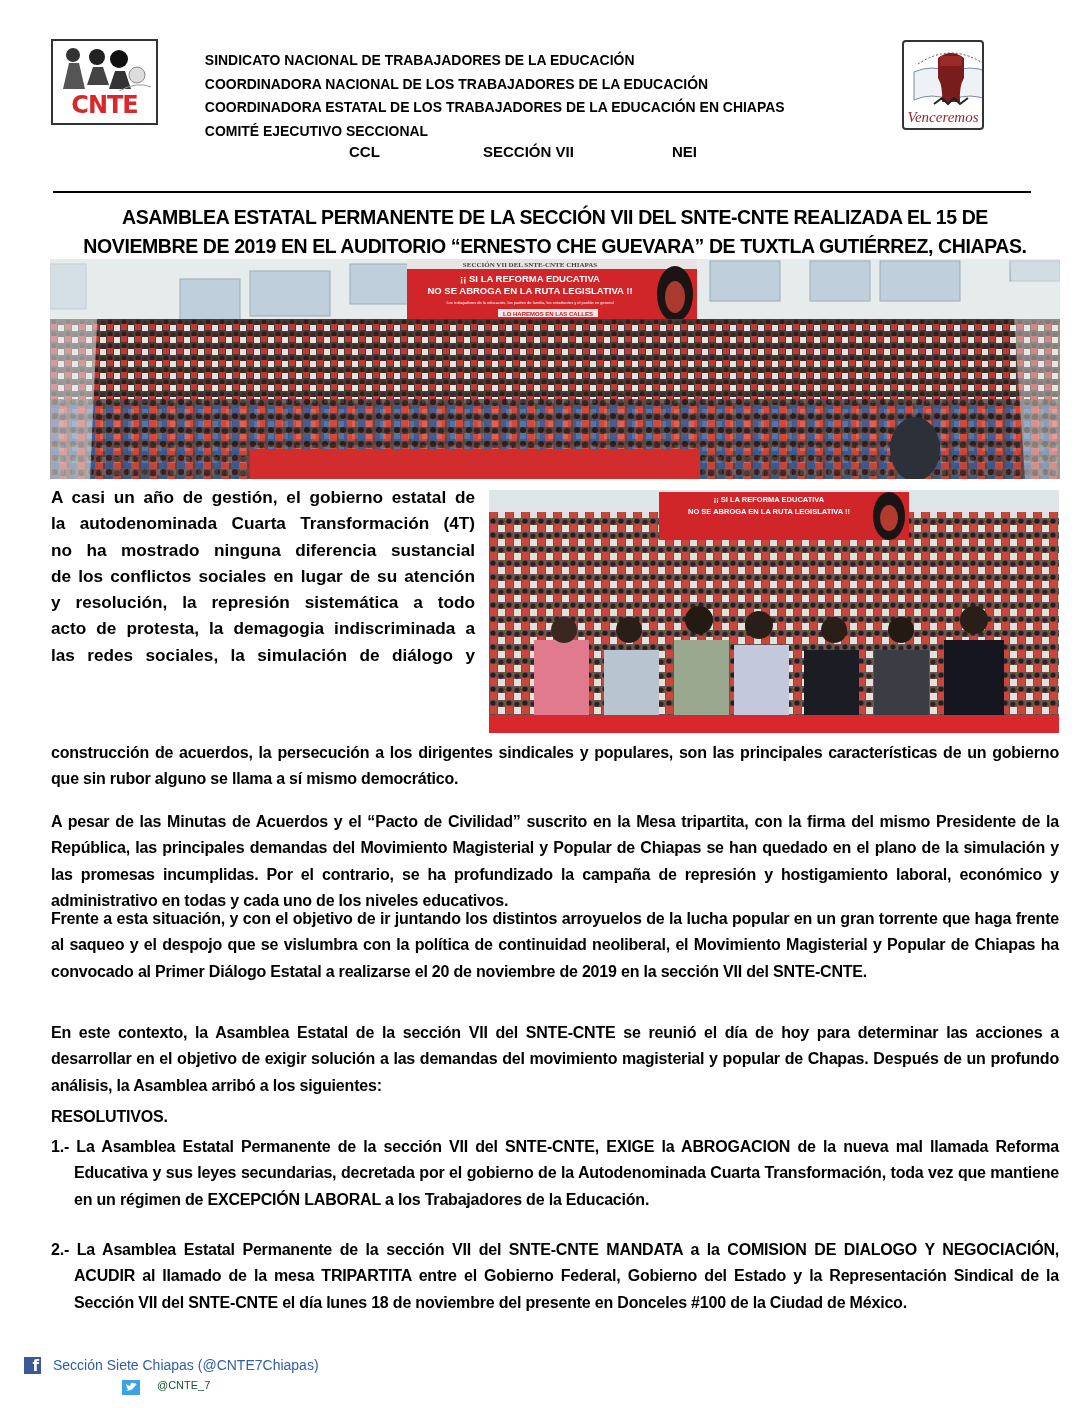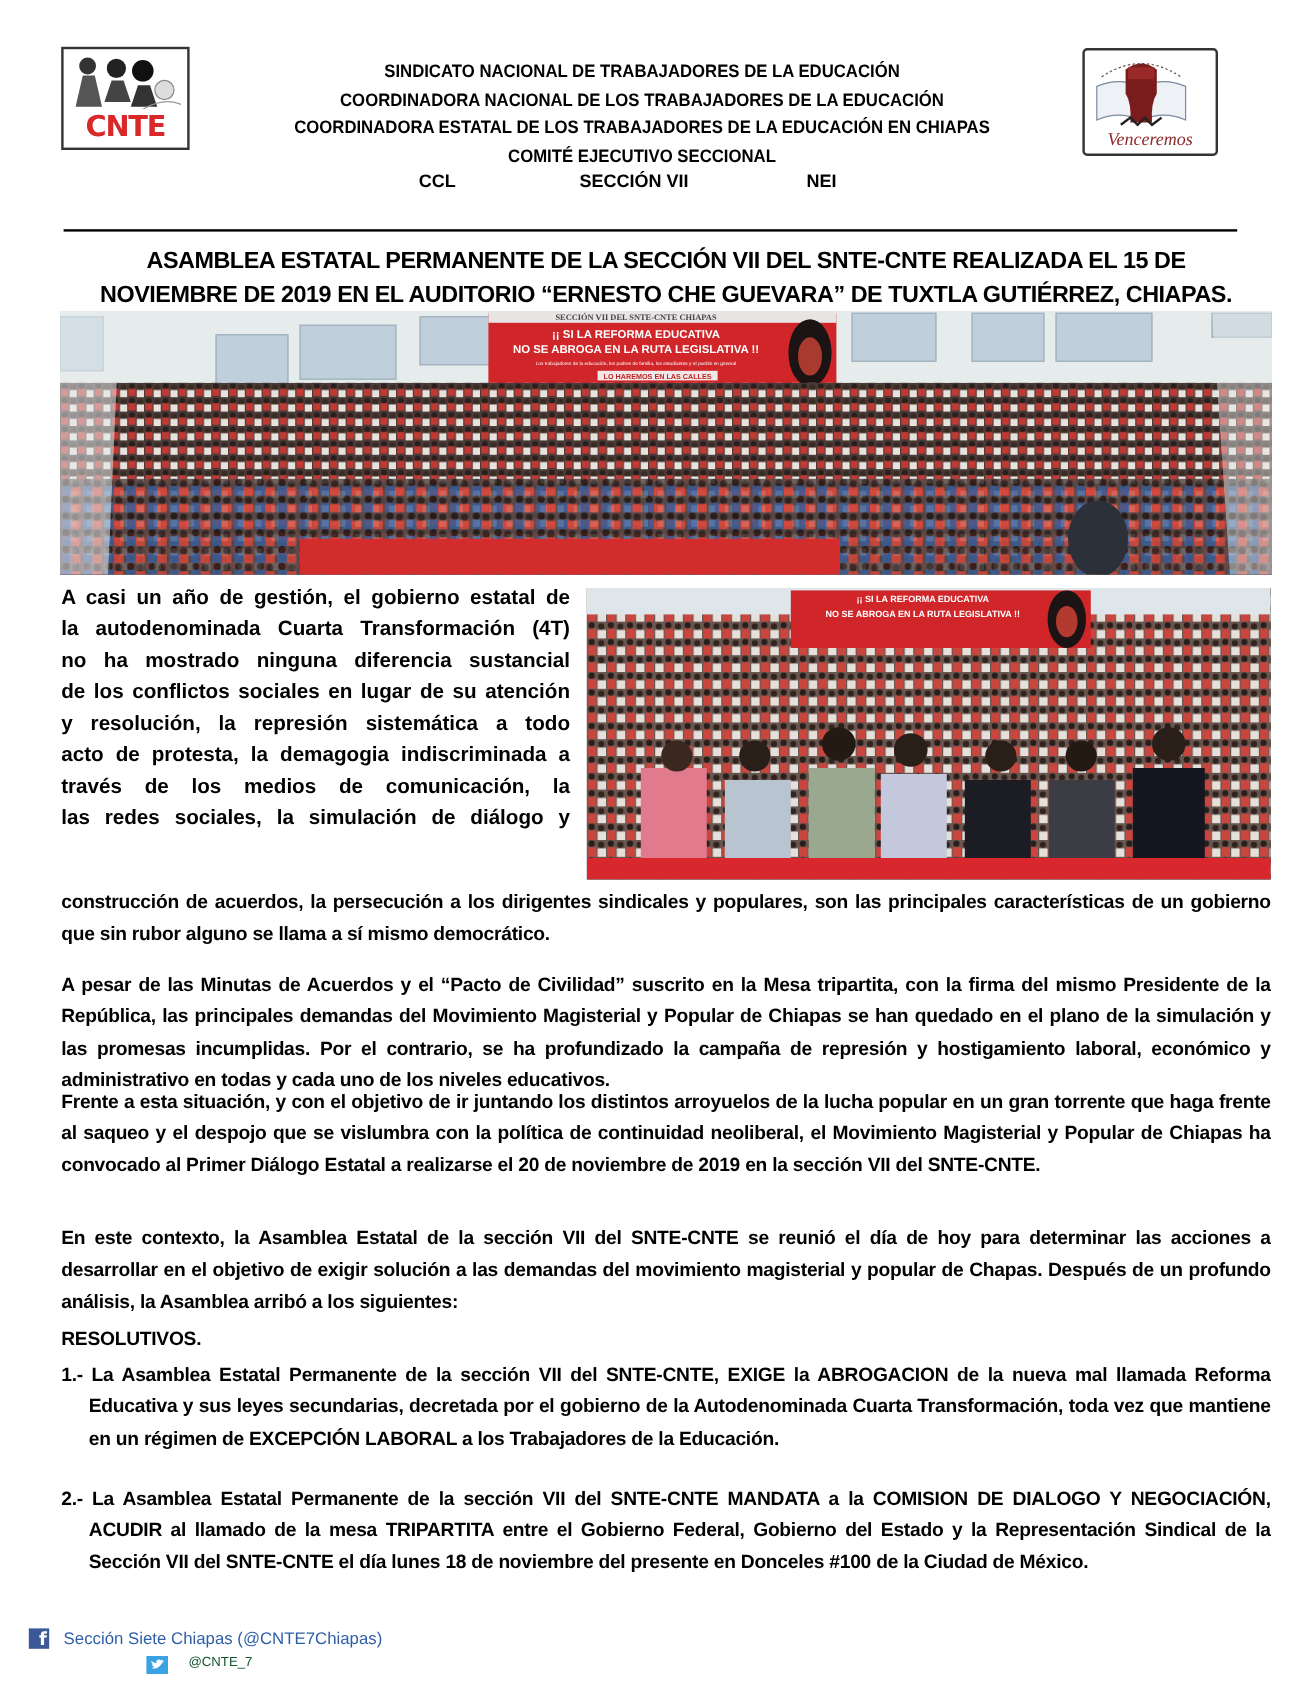--- a/index.html
+++ b/index.html
@@ -14,30 +14,30 @@
     position: absolute; left: 51px; top: 39px; width: 107px; height: 86px;
     border: 2px solid #333; background: #fff; box-sizing: border-box; overflow: hidden;
   }
   .logo-left .figs { position: absolute; left: 6px; top: 4px; width: 92px; height: 46px; }
   .logo-left .cnte {
     position: absolute; left: 0; right: 0; bottom: 4px; text-align: center;
     font-family: "DejaVu Sans", sans-serif; font-weight: bold; font-size: 24px; color: #d8282a;
     letter-spacing: -1px;
   }
   .logo-right {
-    position: absolute; left: 902px; top: 40px; width: 113px; height: 90px;
+    position: absolute; left: 902px; top: 40px; width: 82px; height: 90px;
     border: 2px solid #333; border-radius: 4px; background: #fff; box-sizing: border-box; overflow: hidden;
   }
   .logo-right svg { position: absolute; left: 0; top: 0; }
   .logo-right .venc {
     position: absolute; left: 0; right: 0; bottom: 2px; text-align: center;
     font-family: "Liberation Serif", serif; font-style: italic; font-size: 15px; color: #8d2b2b;
   }
 
-  .hdr-lines { position: absolute; left: 180px; width: 710px; top: 48px; text-align: center; }
+  .hdr-lines { position: absolute; left: 180px; width: 710px; top: 48px; }
   .hdr-line {
     font-family: "Liberation Sans", sans-serif; font-weight: bold; font-size: 15px; line-height: 23.5px;
     transform: scaleX(0.93); white-space: nowrap;
   }
   .hdr-row3 { position: absolute; top: 143px; left: 0; width: 1088px; height: 22px;
     font-weight: bold; font-size: 15px; }
   .hdr-row3 span { position: absolute; }
 
   .rule { position: absolute; left: 53px; top: 191px; width: 978px; height: 2px; background: #000; }
 
@@ -185,21 +185,20 @@
     </svg>
   </div>
 
   <div class="txt wrap-left">
     <div class="last">A casi un año de gestión, el gobierno estatal de</div>
     <div class="last">la autodenominada Cuarta Transformación (4T)</div>
     <div class="last">no ha mostrado ninguna diferencia sustancial</div>
     <div class="last">de los conflictos sociales en lugar de su atención</div>
     <div class="last">y resolución, la represión sistemática a todo</div>
     <div class="last">acto de protesta, la demagogia indiscriminada a</div>
-    <div class="last">través de los medios de comunicación, la</div>
     <div class="last">las redes sociales, la simulación de diálogo y</div>
   </div>
 
   <div class="photo photo2">
     <svg width="570" height="243" viewBox="0 0 570 243">
       <defs>
         <pattern id="crowd3" width="16" height="14" patternUnits="userSpaceOnUse">
           <rect width="16" height="14" fill="#6a5650"></rect>
           <circle cx="4" cy="3" r="2.6" fill="#2a1e1a"></circle>
           <rect x="1" y="6" width="7" height="8" fill="#c8463e"></rect>

